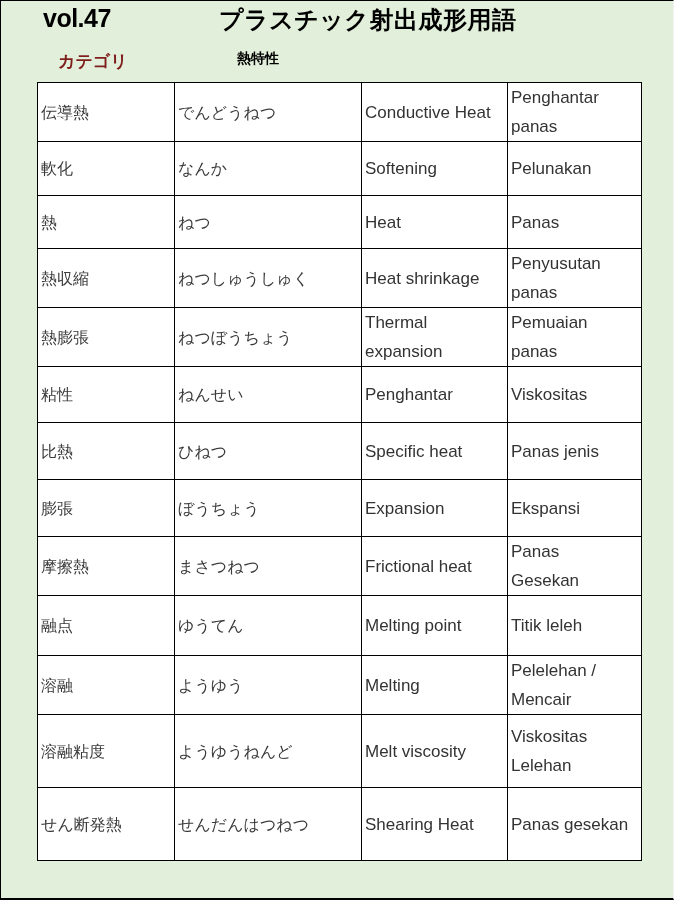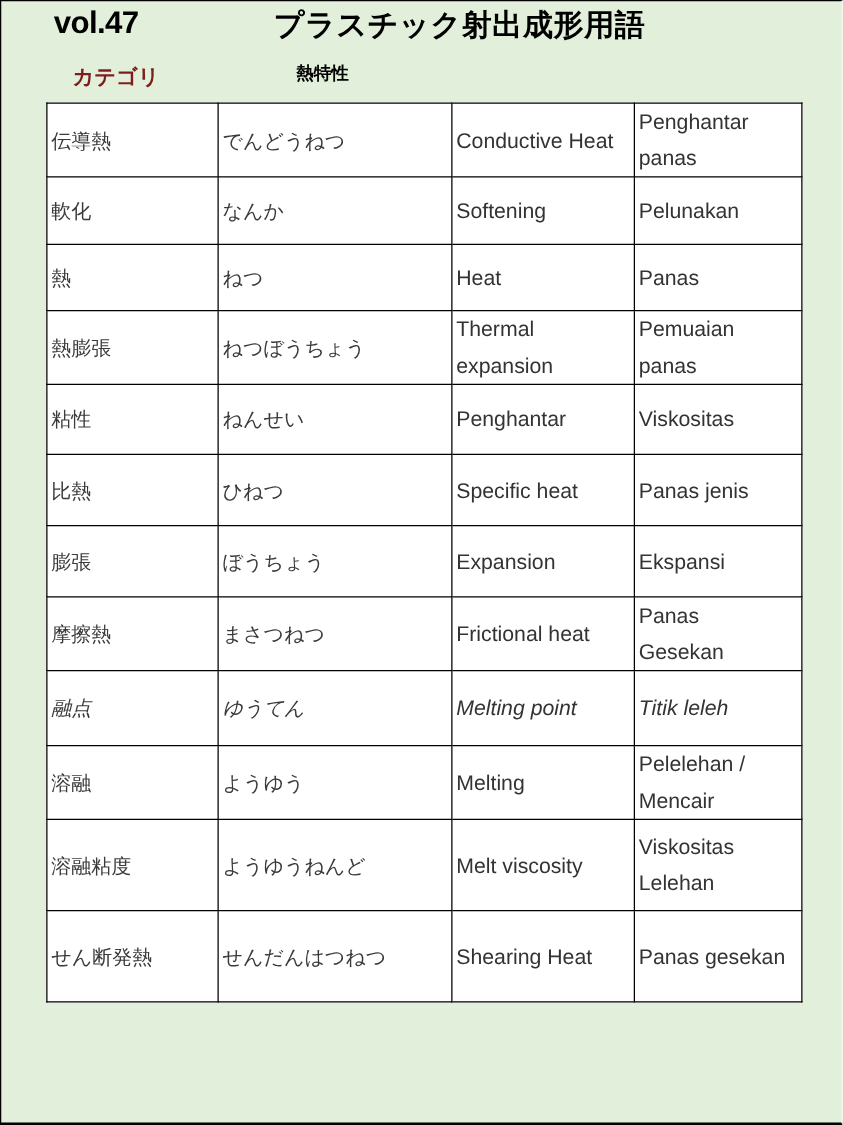--- a/index.html
+++ b/index.html
@@ -138,20 +138,31 @@
         <td class="ja">熱</td>
         <td class="ja">ねつ</td>
         <td class="en">
           <span class="line">Heat</span>
         </td>
         <td class="id">
           <span class="line">Panas</span>
         </td>
       </tr>
       <tr style="height: 59px;">
+        <td class="ja">熱収縮</td>
+        <td class="ja">ねつしゅうしゅく</td>
+        <td class="en">
+          <span class="line">Heat shrinkage</span>
+        </td>
+        <td class="id">
+          <span class="line">Penyusutan</span>
+          <span class="line">panas</span>
+        </td>
+      </tr>
+      <tr style="height: 59px;">
         <td class="ja">熱膨張</td>
         <td class="ja">ねつぼうちょう</td>
         <td class="en">
           <span class="line">Thermal</span>
           <span class="line">expansion</span>
         </td>
         <td class="id">
           <span class="line">Pemuaian</span>
           <span class="line">panas</span>
         </td>
@@ -190,21 +201,21 @@
         <td class="ja">摩擦熱</td>
         <td class="ja">まさつねつ</td>
         <td class="en">
           <span class="line">Frictional heat</span>
         </td>
         <td class="id">
           <span class="line">Panas</span>
           <span class="line">Gesekan</span>
         </td>
       </tr>
-      <tr style="height: 60px; font-style: italic;">
+      <tr style="height: 60px;">
         <td class="ja">融点</td>
         <td class="ja">ゆうてん</td>
         <td class="en">
           <span class="line">Melting point</span>
         </td>
         <td class="id">
           <span class="line">Titik leleh</span>
         </td>
       </tr>
       <tr style="height: 59px;">

